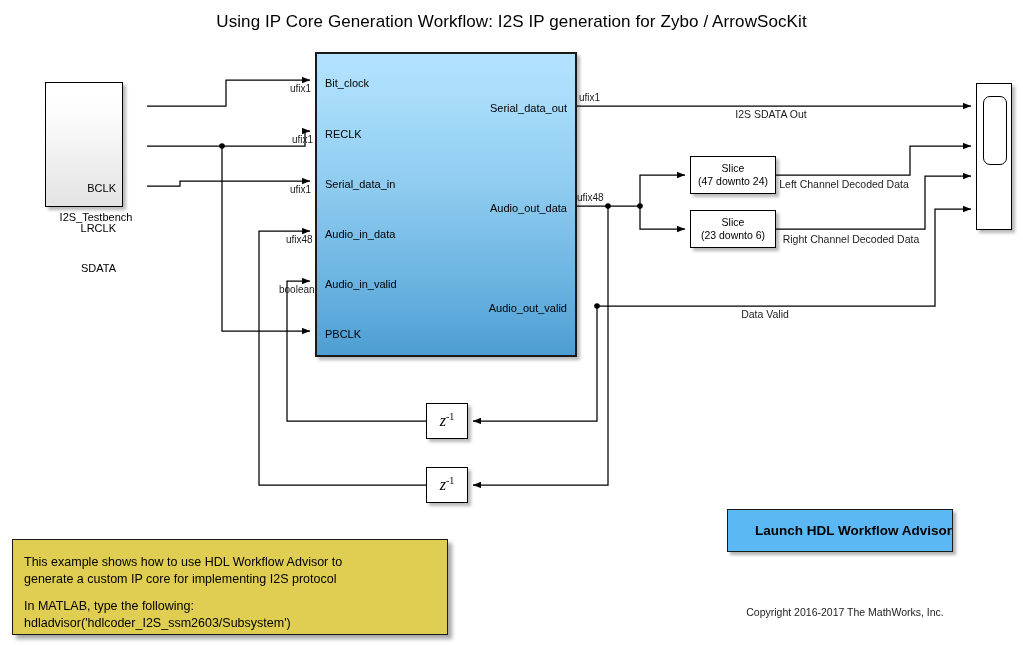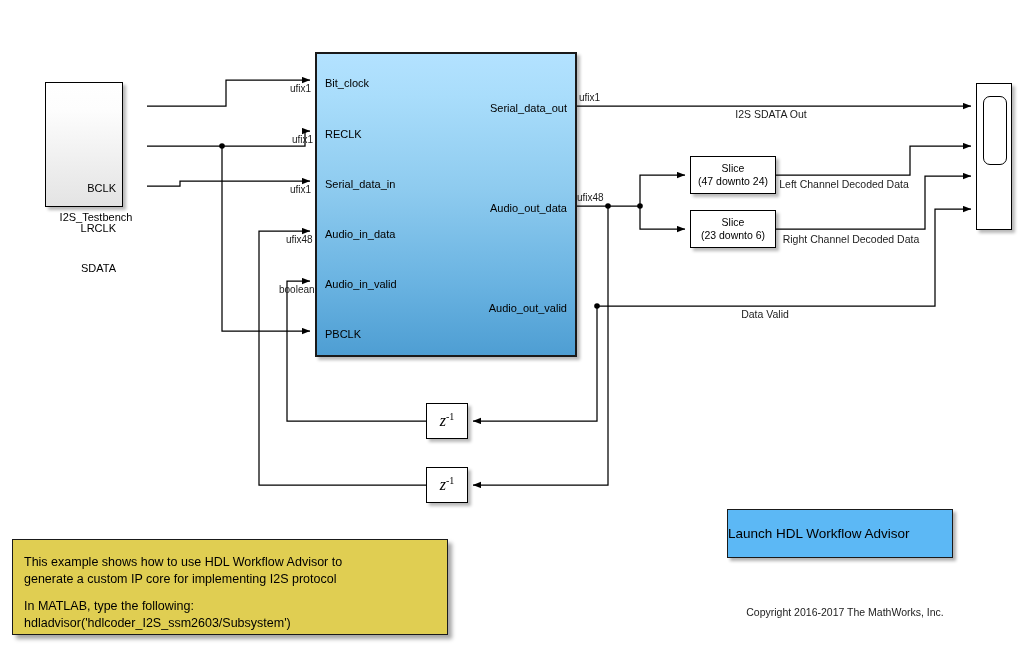--- a/index.html
+++ b/index.html
@@ -179,30 +179,30 @@
     padding: 14px 0 12px 11px;
     font-size: 12.5px;
     line-height: 1.32;
     color: #000;
   }
   #note .gap { height: 11px; }
 
   
   #launch-btn {
     position: absolute;
-    left: 727px; top: 509px; width: 226px; height: 49px;
+    left: 727px; top: 509px; width: 226px; height: 43px;
     background: #5cb8f5;
     border: 1.4px solid #1a1a1a;
     box-shadow: 3px 3px 3px rgba(0,0,0,0.3);
     box-sizing: border-box;
     display: flex;
     align-items: center;
-    justify-content: flex-start;
+    justify-content: flex-end;
     font-size: 13.5px;
-    font-weight: normal;
+    font-weight: bold;
     color: #000;
     cursor: pointer;
   }
   #run-demo-label {
     position: absolute;
     left: 727px; top: 557px; width: 226px;
     text-align: center;
     font-size: 13px;
     font-weight: bold;
     color: #000;
@@ -213,20 +213,21 @@
     text-align: center;
     font-size: 10.5px;
     color: #1c1c1c;
   }
 </style>
 </head>
 <body>
 
 <div id="canvas">
 
+  <div class="title">Using IP Core Generation Workflow: I2S IP generation for Zybo / ArrowSocKit</div>
 
   <svg id="wires" viewBox="0 0 1023 645" width="1023" height="645">
     <defs>
       <marker id="arrow" markerWidth="9" markerHeight="9" refX="8.4" refY="3.3" orient="auto" markerUnits="userSpaceOnUse">
         <path d="M0,0 L8.6,3.3 L0,6.6 z" fill="#000"></path>
       </marker>
       <marker id="arrowL" markerWidth="9" markerHeight="9" refX="8.4" refY="3.3" orient="auto" markerUnits="userSpaceOnUse">
         <path d="M0,0 L8.6,3.3 L0,6.6 z" fill="#000"></path>
       </marker>
     </defs>

